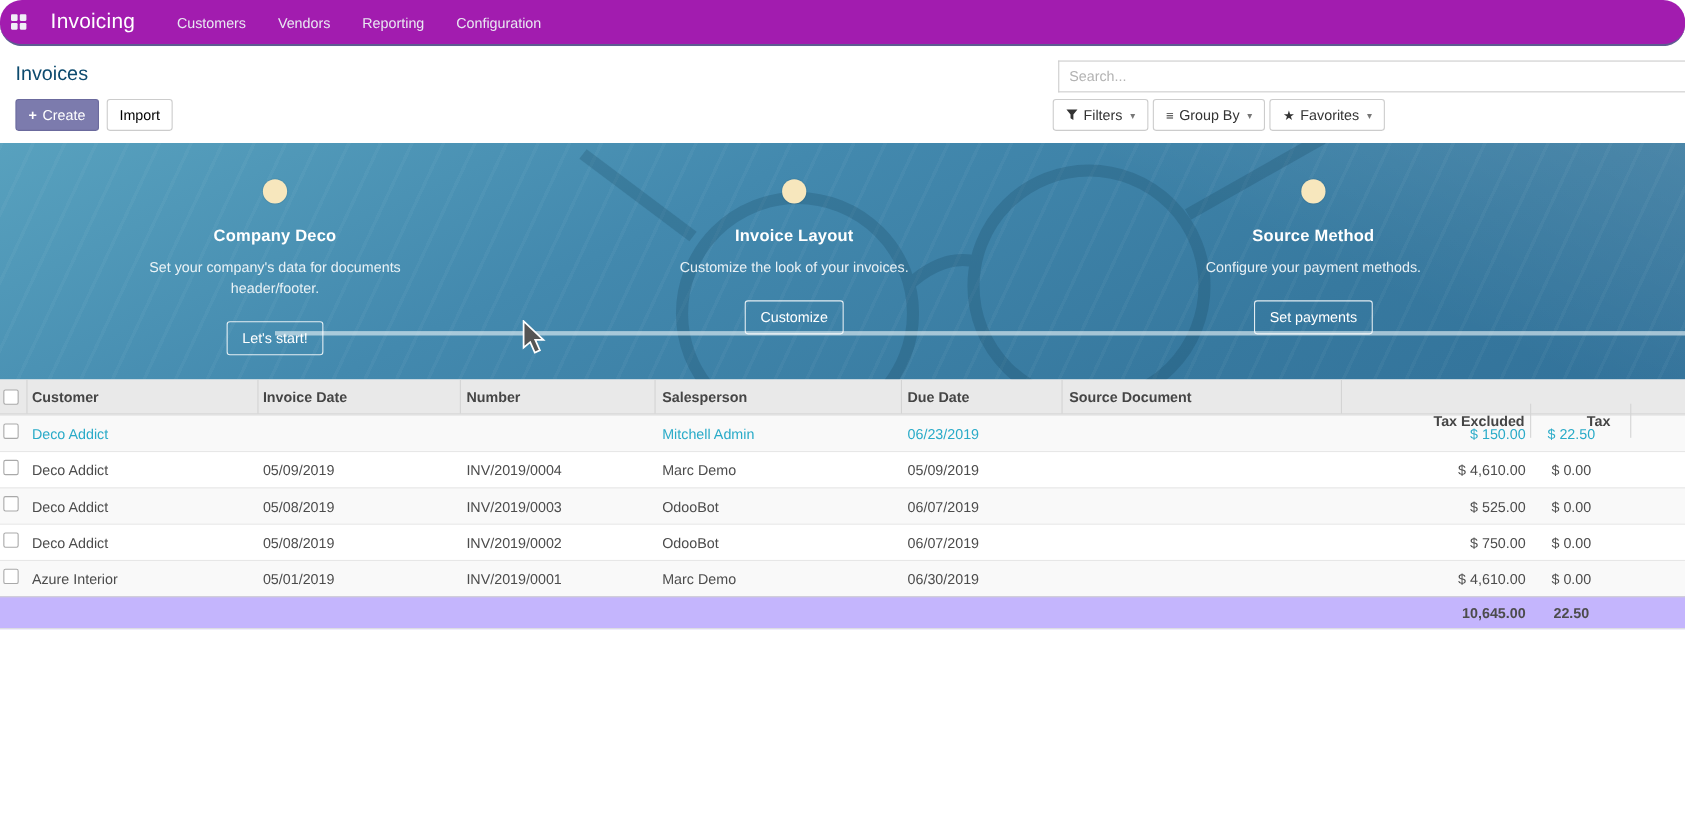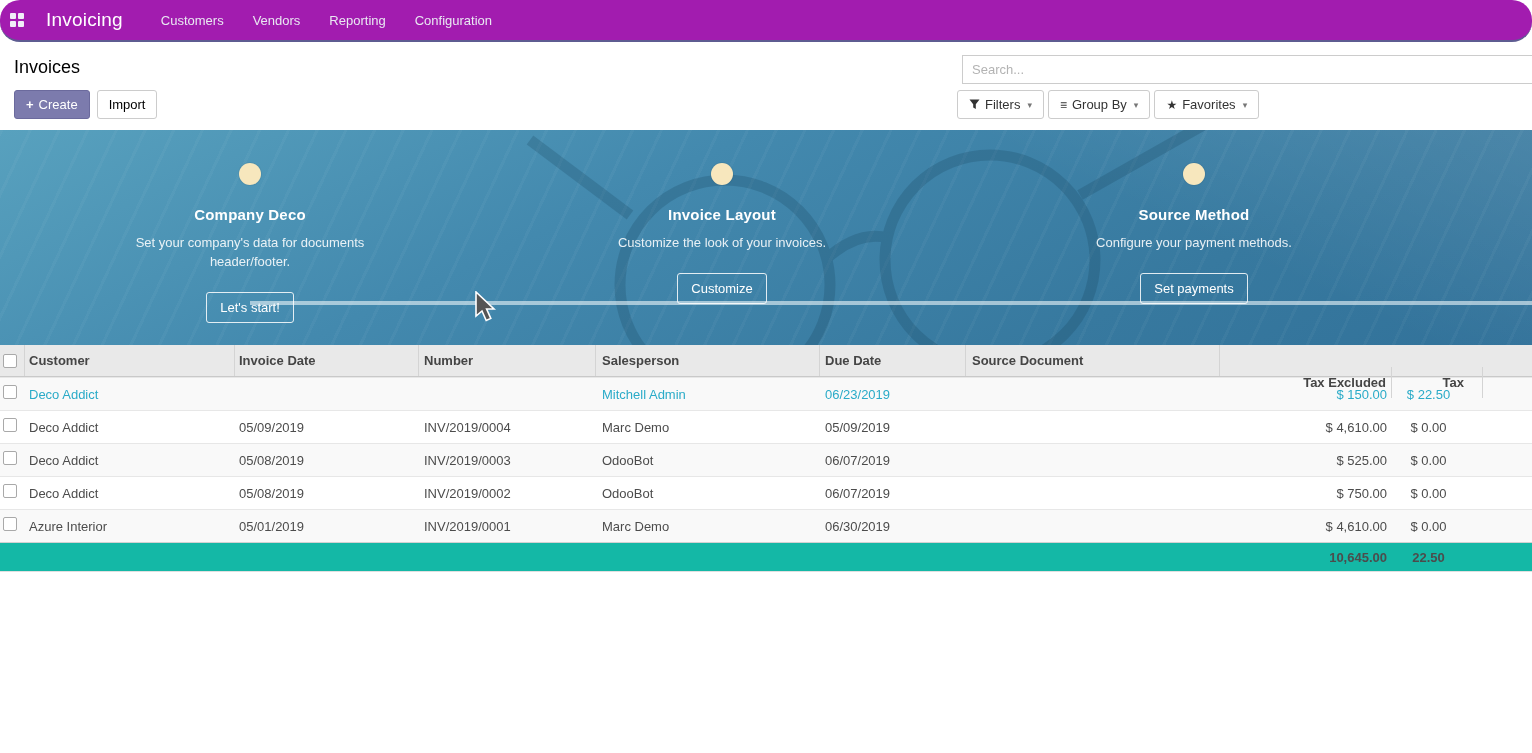--- a/index.html
+++ b/index.html
@@ -13,21 +13,21 @@
             display:flex; align-items:center;border-radius:20px; }
   .apps-btn { width:34px; height:42px; display:flex; align-items:center; justify-content:center; cursor:pointer; }
   .apps-grid { display:grid; grid-template-columns:6px 6px; grid-template-rows:6px 6px; gap:2px; }
   .apps-grid span { background:#f0eff7; border-radius:1px; }
   .app-title { color:#fff; font-size:19px; margin-left:12px; margin-right:38px; letter-spacing:.2px; }
   .nav-menu { display:flex; align-items:center; gap:29px; }
   .nav-menu .nav-item { color:#e9e8f2; font-size:13px; cursor:pointer; }
 
   
   .control-panel { position:absolute; top:44px; left:0; width:100%; height:86px; background:#fff; }
-  .view-title { position:absolute; left:14px; top:13px; font-size:18px; color:#000000; }
+  .view-title { position:absolute; left:14px; top:13px; font-size:18px; color:#0c4a6e; }
   .btn-row { position:absolute; left:14px; top:46px; display:flex; gap:7px; }
   .btn { height:29px; font-size:13px; border-radius:3px; padding:0 11px; cursor:pointer;
          display:inline-flex; align-items:center; gap:5px;
          background:#fff; border:1px solid #ccc; color:#000000; }
   .btn.primary { background:#7c7bad; border-color:#6b6a9d; color:#fff; }
   .btn .plus { font-weight:bold; font-size:13px; }
   .search-box { position:absolute; left:962px; top:11px; width:570px; height:29px;
                 border:1px solid #ccc; border-right:none; padding:0 9px; font-size:13px; color:#555;
                 font-family:"Liberation Sans", sans-serif; }
   .search-box::placeholder { color:#b3b3b3; }
@@ -75,21 +75,21 @@
   .c-taxex   { width:172px; text-align:right; padding-right:5px; }
   .c-tax     { width:91px;  text-align:center; padding-right:18px; }
   .c-spacer  { width:49px; border-right:none !important; }
   .th.c-taxex, .th.c-tax { justify-content:flex-end;margin-top:44px; }
   .tr .td { display:block; line-height:33px; }
   .tr .td.c-taxex, .tr .td.c-tax { display:block; }
   input[type="checkbox"] { appearance:none; width:14px; height:14px; border:1px solid #a9a9a9;
            border-radius:2px; background:#fff; cursor:pointer; }
   .tr.accent .c-customer, .tr.accent .c-sales, .tr.accent .c-due,
   .tr.accent .c-taxex, .tr.accent .c-tax { color:#2aabc8; }
-  .tfoot { display:flex; align-items:center; height:30px; background:#14b8a6;
+  .tfoot { display:flex; align-items:center; height:30px; background:#c4b5fd;
            border-top:1px solid #d2d2d2; border-bottom:1px solid #e0e0e0; font-weight:bold; color:#4c4c4c; }
 
   
   .cursor { position:absolute; left:474px; top:291px; z-index:50; pointer-events:none; }
 </style>
 </head>
 <body>
 
 <div class="screen">
 

